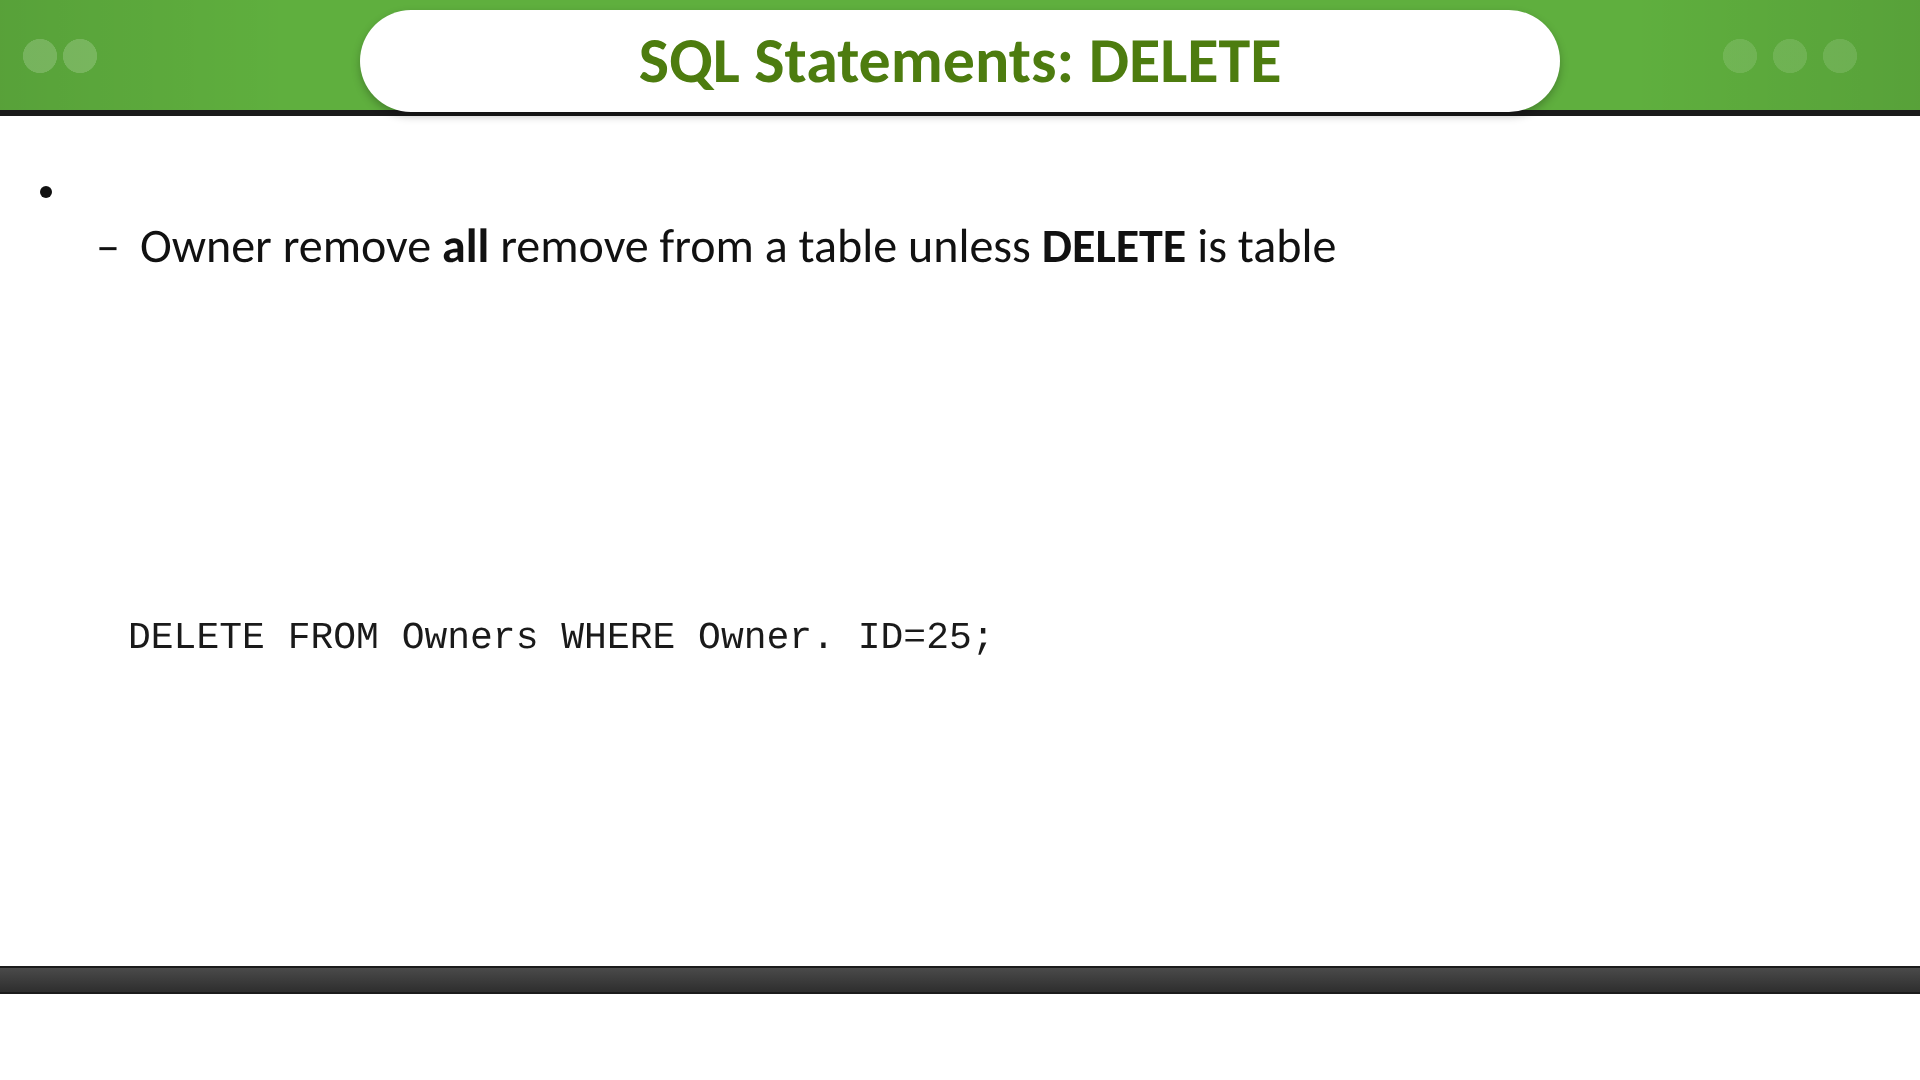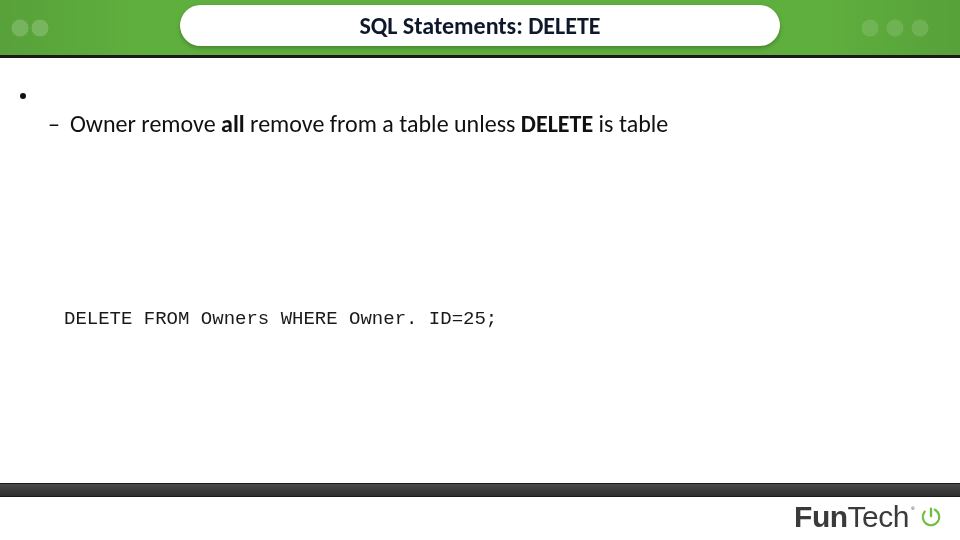--- a/index.html
+++ b/index.html
@@ -20,21 +20,21 @@
       radial-gradient(circle 12px at 920px 28px, rgba(255,255,255,0.12) 70%, transparent 72%),
       linear-gradient(90deg, rgba(0,0,0,0.08), rgba(0,0,0,0) 15%, rgba(0,0,0,0) 85%, rgba(0,0,0,0.08));
   }
   .header-rule { position:absolute; left:0; right:0; top:55px; height:3px; background:#1a1a1a; }
   .title-pill {
     position: absolute; top: 5px; left: 50%; transform: translateX(-50%);
     background: #fff; border-radius: 26px;
     padding: 6px 70px; min-width: 600px; text-align: center;
     box-shadow: 0 2px 4px rgba(0,0,0,0.25);
   }
-  .title-pill h1 { font-size: 24px; font-weight: 700; color: #0f172a; white-space: nowrap; }
+  .title-pill h1 { font-size: 32px; font-weight: 700; color: #4d7c0f; white-space: nowrap; }
   .body { position: absolute; top: 78px; left: 20px; right: 20px; }
   .bullet-l1 { display: flex; gap: 10px; font-size: 27px; color: #111; margin-bottom: 10px; }
   .bullet-dot { width: 6px; height: 6px; background:#111; border-radius:50%; margin-top: 15px; flex:0 0 auto; }
   .bullet-l2 { display: flex; gap: 10px; font-size: 24px; color: #111; margin-left: 28px; }
   .dash { flex:0 0 auto; }
   .code-line {
     position: absolute; top: 308px; left: 64px;
     font-family: Consolas, "Courier New", monospace;
     font-size: 19px; color:#1a1a1a; letter-spacing: 0;
   }
@@ -71,24 +71,14 @@
       <span>
         <span>Owner remove </span><b>all</b><span> remove from a table unless </span><b>DELETE</b><span> is table</span>
       </span>
     </div>
   </div>
 
   <div class="code-line">DELETE FROM Owners WHERE Owner. ID=25;</div>
 
   <div class="footer-band"></div>
 
-  <div class="logo-wrap">
-    <span class="logo-text">
-      <span>Fun</span><span class="thin">Tech</span>
-    </span>
-    <span class="reg">®</span>
-    <svg class="power-icon" viewBox="0 0 24 24">
-      <circle cx="12" cy="12" r="9" fill="none" stroke="#6fbf3f" stroke-width="2.4" stroke-dasharray="44 10" transform="rotate(-55 12 12)"></circle>
-      <line x1="12" y1="3" x2="12" y2="11" stroke="#6fbf3f" stroke-width="2.6" stroke-linecap="round"></line>
-    </svg>
-  </div>
 
 </div>
 
 </body></html>

